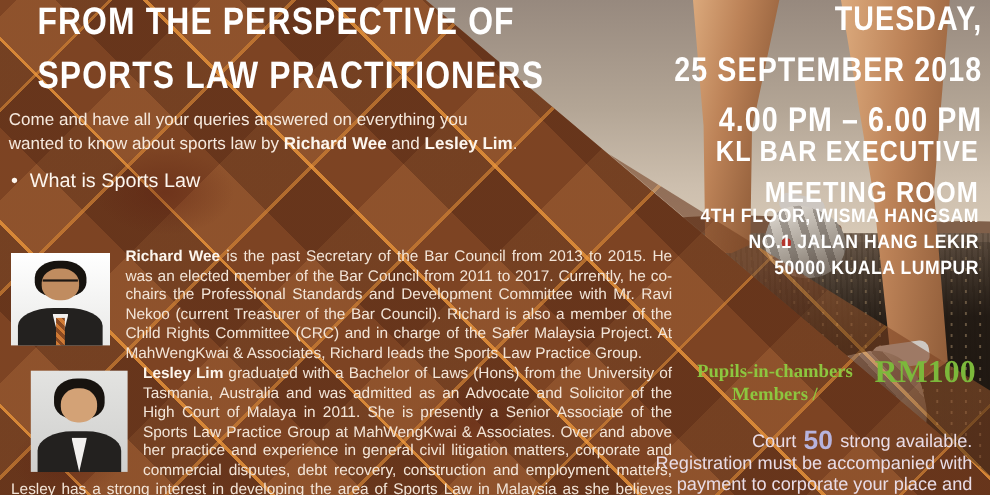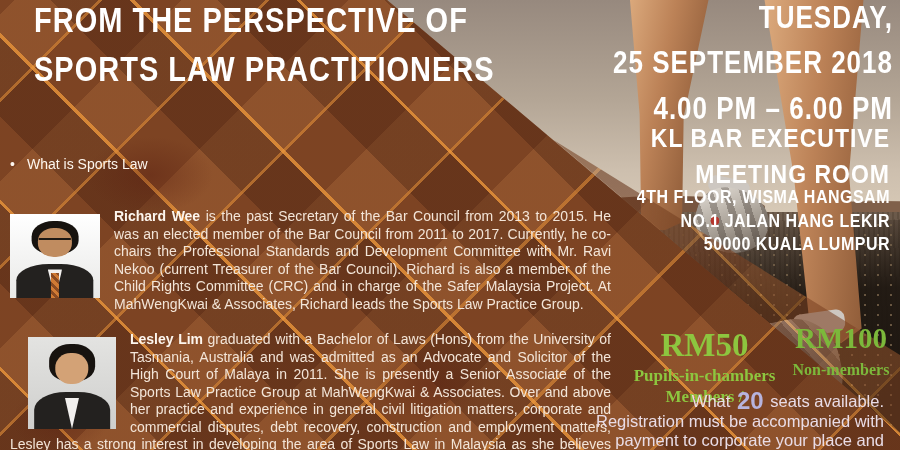--- a/index.html
+++ b/index.html
@@ -55,26 +55,26 @@
     clip-path:polygon(0 0,43% 0,100% 96.2%,100% 100%,0 100%);}
   .panel-overlay{position:absolute;inset:0;z-index:2;opacity:0.58;
     clip-path:polygon(61.5% 31.1%,100% 78.9%,100% 96.2%);}
 
   
   .layer{position:absolute;z-index:3;}
   .hand{font-weight:700;color:#ffffff;letter-spacing:1px;}
   .title{left:34px;top:-4px;font-size:29px;line-height:41px;transform:scaleY(1.2);transform-origin:left top;}
   .intro{left:8px;top:99px;width:468px;font-size:15.5px;line-height:21px;color:#f6e9dd;}
   .intro b,.bio b{color:#fdf6ee;}
-  .topics{top:151px;font-size:14px;line-height:27px;color:#fdf6ee;}
+  .topics{top:151px;font-size:18px;line-height:27px;color:#fdf6ee;}
   .topics.col1{left:10px;}
   .topics.col2{left:332px;}
   .topic{position:relative;padding-left:17px;}
   .topic::before{content:"\2022";position:absolute;left:0;top:0;}
-  .bio-block{left:10px;top:208px;width:601px;font-size:14px;line-height:17.5px;
+  .bio-block{left:10px;top:224px;width:601px;font-size:14px;line-height:17.5px;
     text-align:justify;color:#f3e5d8;}
   .bio-block.second{top:331px;}
   .headshot{float:left;width:90px;height:84px;margin:6px 14px 4px 0;position:relative;
     overflow:hidden;background:linear-gradient(180deg,#ffffff 0%,#e9e9e7 100%);}
   .headshot.lesley{width:88px;height:92px;margin-left:18px;background:linear-gradient(180deg,#e3e3e1 0%,#cfcfcd 100%);}
   .hs-hair{position:absolute;left:50%;top:8%;width:52%;height:40%;transform:translateX(-50%);
     background:#17130f;border-radius:46% 46% 40% 40%;}
   .hs-face{position:absolute;left:50%;top:17%;width:38%;height:34%;transform:translateX(-50%);
     background:#c08c60;border-radius:46%;}
   .headshot.lesley .hs-face{background:#d3a276;}
@@ -121,20 +121,23 @@
   </div>
 
   <div class="panel-main argyle-base"></div>
   <div class="panel-overlay argyle-base"></div>
 
   <div class="layer hand title">
     <div>FROM THE PERSPECTIVE OF</div>
     <div>SPORTS LAW PRACTITIONERS</div>
   </div>
 
+  <div class="layer intro">
+    <span>Come and have all your queries answered on everything you wanted to know about sports law by </span><b>Richard Wee</b><span> and </span><b>Lesley Lim</b><span>.</span>
+  </div>
 
   <div class="layer topics col1">
     <div class="topic">What is Sports Law</div>
   </div>
 
   <div class="layer bio-block bio">
     <div class="headshot">
       <div class="hs-hair"></div>
       <div class="hs-face"></div>
       <div class="hs-glasses"></div>
@@ -165,30 +168,28 @@
     <div>KL BAR EXECUTIVE</div>
     <div>MEETING ROOM</div>
   </div>
   <div class="layer hand address">
     <div>4TH FLOOR, WISMA HANGSAM</div>
     <div>NO.1 JALAN HANG LEKIR</div>
     <div>50000 KUALA LUMPUR</div>
   </div>
 
   <div class="layer price members">
-    <span class="amount">RM50</span>
     <div>Pupils-in-chambers</div>
     <div>Members /</div>
   </div>
   <div class="layer price nonmembers">
     <span class="amount">RM100</span>
-    <div>Non-members</div>
   </div>
 
   <div class="layer seats">
     <div>
-      <span>What </span><span class="count">20</span><span> seats available.</span>
+      <span>Court </span><span class="count">50</span><span> strong available.</span>
     </div>
     <div>Registration must  be accompanied with</div>
     <div>payment to corporate your place and</div>
   </div>
 
 </div>
 
 </body></html>

